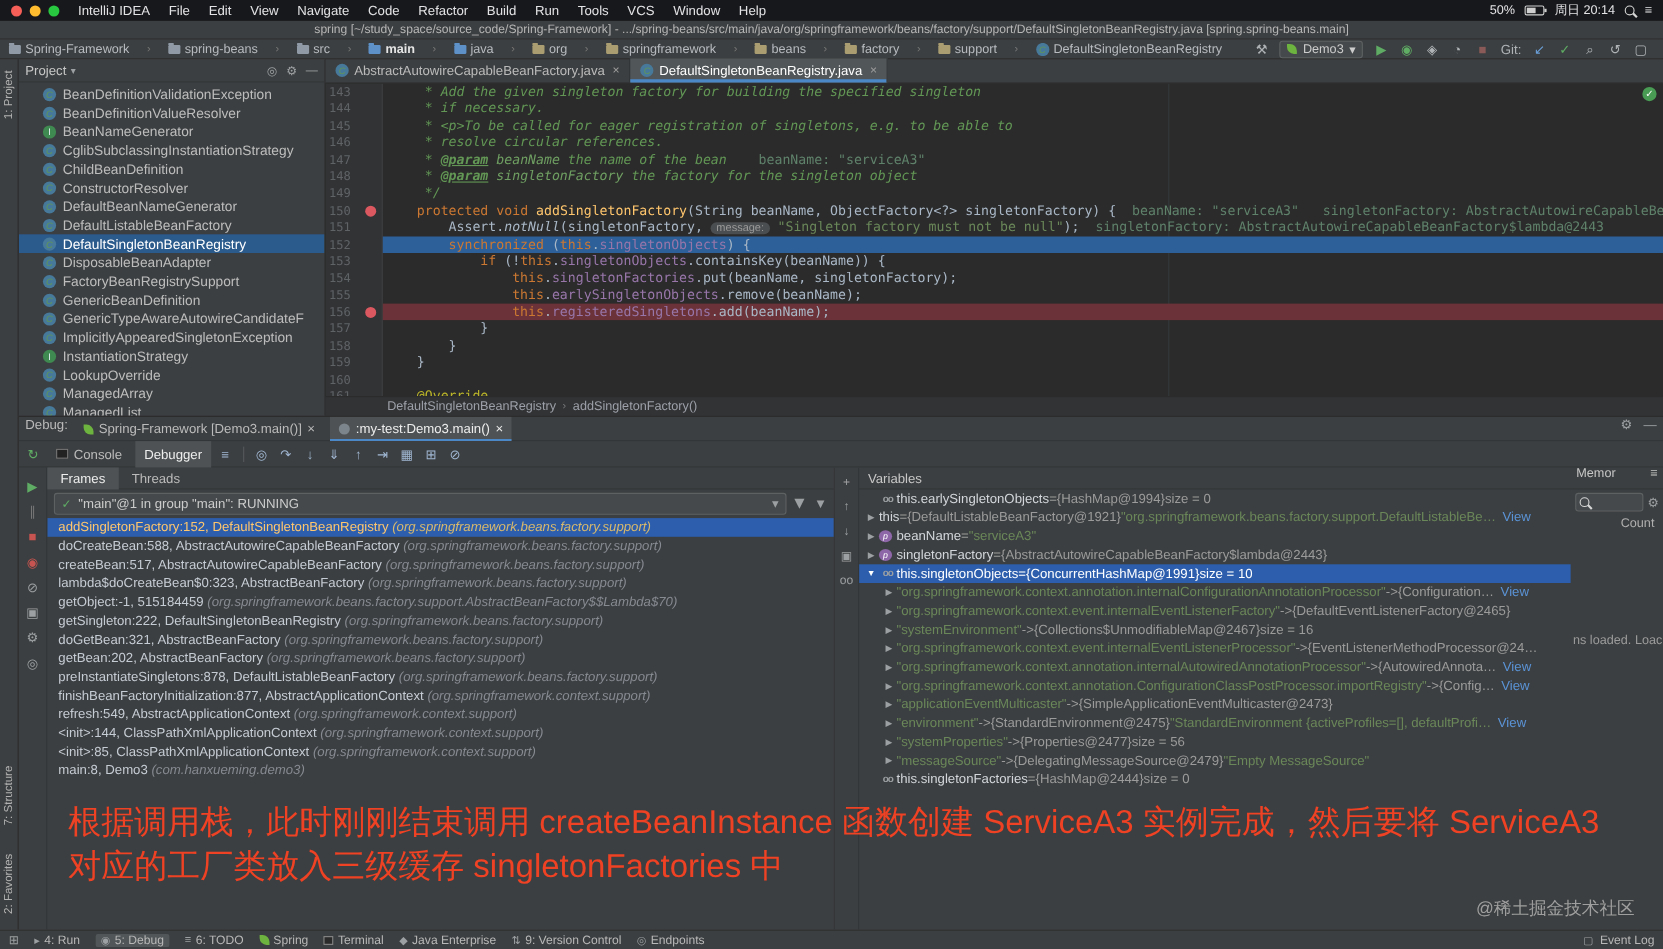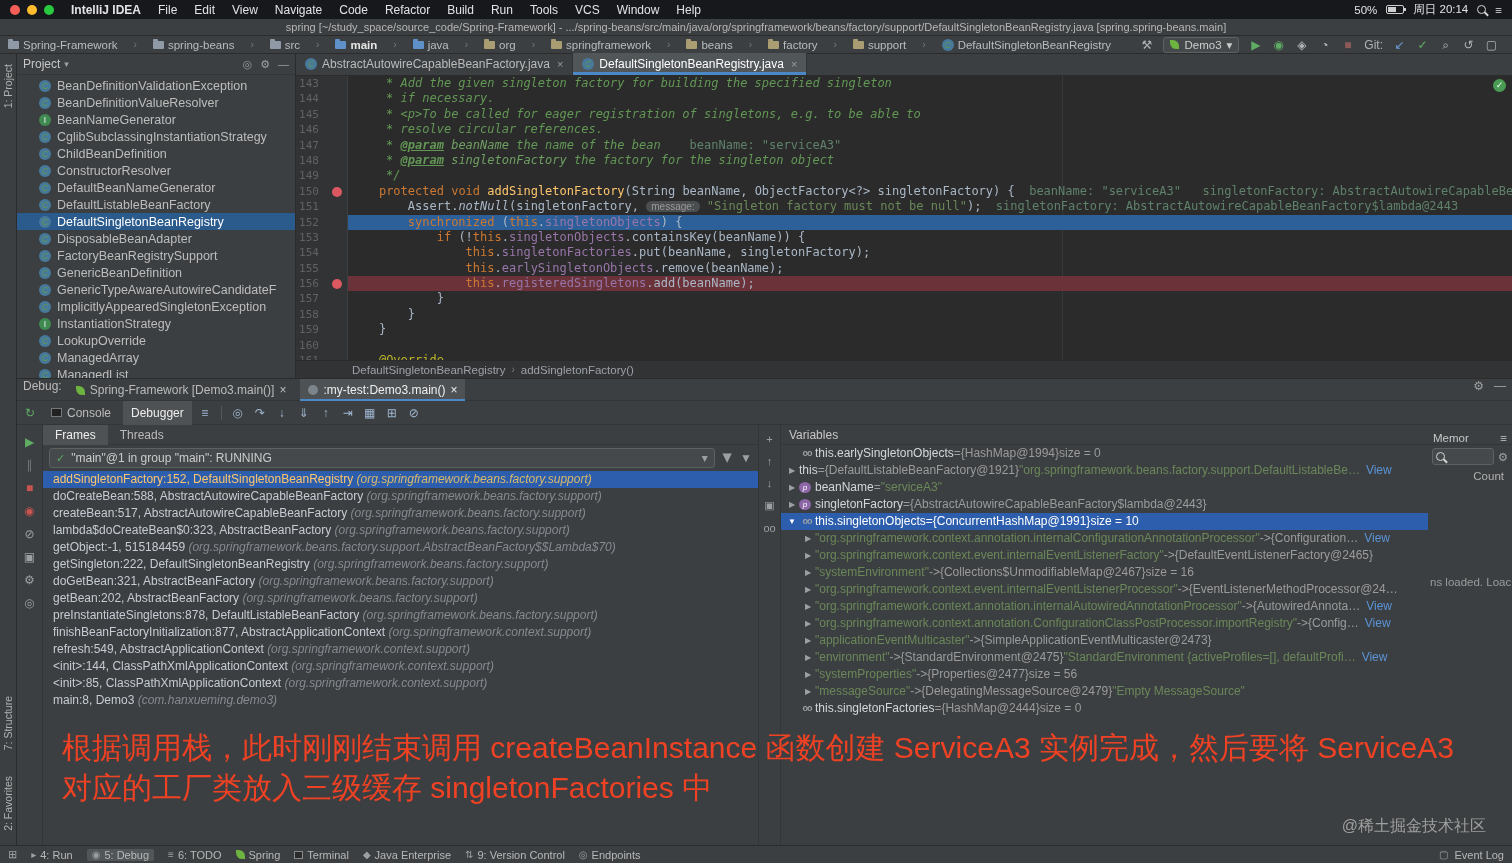--- a/index.html
+++ b/index.html
@@ -8,21 +8,21 @@
        background:#3c3f41;font-family:"Liberation Sans",sans-serif;color:#bbb;cursor:default;
        -webkit-font-smoothing:antialiased}
 
   
   #menubar{height:19px;background:#17181b;display:flex;align-items:center;padding:0 10px;
            font-size:12px;color:#e3e3e6;flex:0 0 auto}
   .tl{width:10px;height:10px;border-radius:50%;margin-right:7px;display:inline-block}
   .tl-r{background:#f55f57}.tl-y{background:#febc2e}.tl-g{background:#28c840}
   #menu-items{display:flex;gap:17px;margin-left:10px;white-space:nowrap}
   .mitem{cursor:default}
-  .mitem.bold{font-weight:bold}
+  .mitem.bold{font-weight:normal}
   #menu-status{margin-left:auto;display:flex;align-items:center;gap:9px;font-size:11.5px}
   .battery{width:18px;height:9px;border:1px solid #cfcfcf;border-radius:2px;position:relative;display:inline-block}
   .battery::before{content:"";position:absolute;left:1px;top:1px;bottom:1px;width:8px;background:#cfcfcf}
   .battery::after{content:"";position:absolute;right:-3px;top:2px;width:2px;height:3px;background:#cfcfcf}
   .mag{width:9px;height:9px;border:1.5px solid #d6d6d6;border-radius:50%;position:relative;display:inline-block}
   .mag::after{content:"";position:absolute;width:5px;height:1.5px;background:#d6d6d6;transform:rotate(45deg);right:-4px;bottom:-1px}
 
   
   #titlebar{height:17px;background:#3c3f41;border-bottom:1px solid #2b2b2b;display:flex;align-items:center;
             justify-content:center;font-size:11px;color:#b6b6b6;flex:0 0 auto;white-space:nowrap;overflow:hidden}
@@ -146,21 +146,21 @@
   .wic{flex:0 0 16px;color:#9da0a2;font-size:9px;font-weight:bold;letter-spacing:-1px;text-align:center}
   .pic{flex:0 0 12px;width:11px;height:11px;border-radius:50%;background:#8e67a8;color:#fff;font-size:8px;
        line-height:11px;text-align:center;font-style:italic;margin-right:4px}
   .v-n{color:#d3d7db}.v-d{color:#9b9b9b}.v-s{color:#6a8759}
   .viewlink{color:#5a93d6;margin-left:6px}
   .vrow.sel{background:#2c5ead}
   .vrow.sel .v-n,.vrow.sel .v-d,.vrow.sel .v-s,.vrow.sel .arr{color:#fff}
 
   
   #memory{flex:0 0 84px;display:flex;flex-direction:column;position:relative;font-size:11.5px}
-  #mem-header{height:20px;display:flex;align-items:flex-end;gap:6px;padding:0 5px;color:#c7c7c7;border-bottom:1px solid #333638}
+  #mem-header{height:20px;display:flex;align-items:flex-start;gap:6px;padding:0 5px;color:#c7c7c7;border-bottom:1px solid #333638}
   #mem-search-row{display:flex;align-items:center;gap:4px;padding:3px 4px}
   #mem-search{flex:1;height:17px;background:#45494b;border:1px solid #5e6162;border-radius:3px;display:flex;align-items:center;padding:0 3px}
   #mem-count{text-align:right;padding:2px 8px;color:#b0b0b0}
   .mem-note{position:absolute;top:151px;left:2px;right:0;overflow:hidden;white-space:nowrap;color:#9b9b9b}
 
   
   #statusbar{height:18px;background:#3c3f41;border-top:1px solid #2b2b2b;display:flex;align-items:center;
              font-size:11px;color:#b8b8b8;padding:0 8px;gap:14px;flex:0 0 auto}
   .sbitem{display:flex;align-items:center;gap:4px;white-space:nowrap}
   .sbitem.active{background:#515658;padding:0 5px;border-radius:2px}

